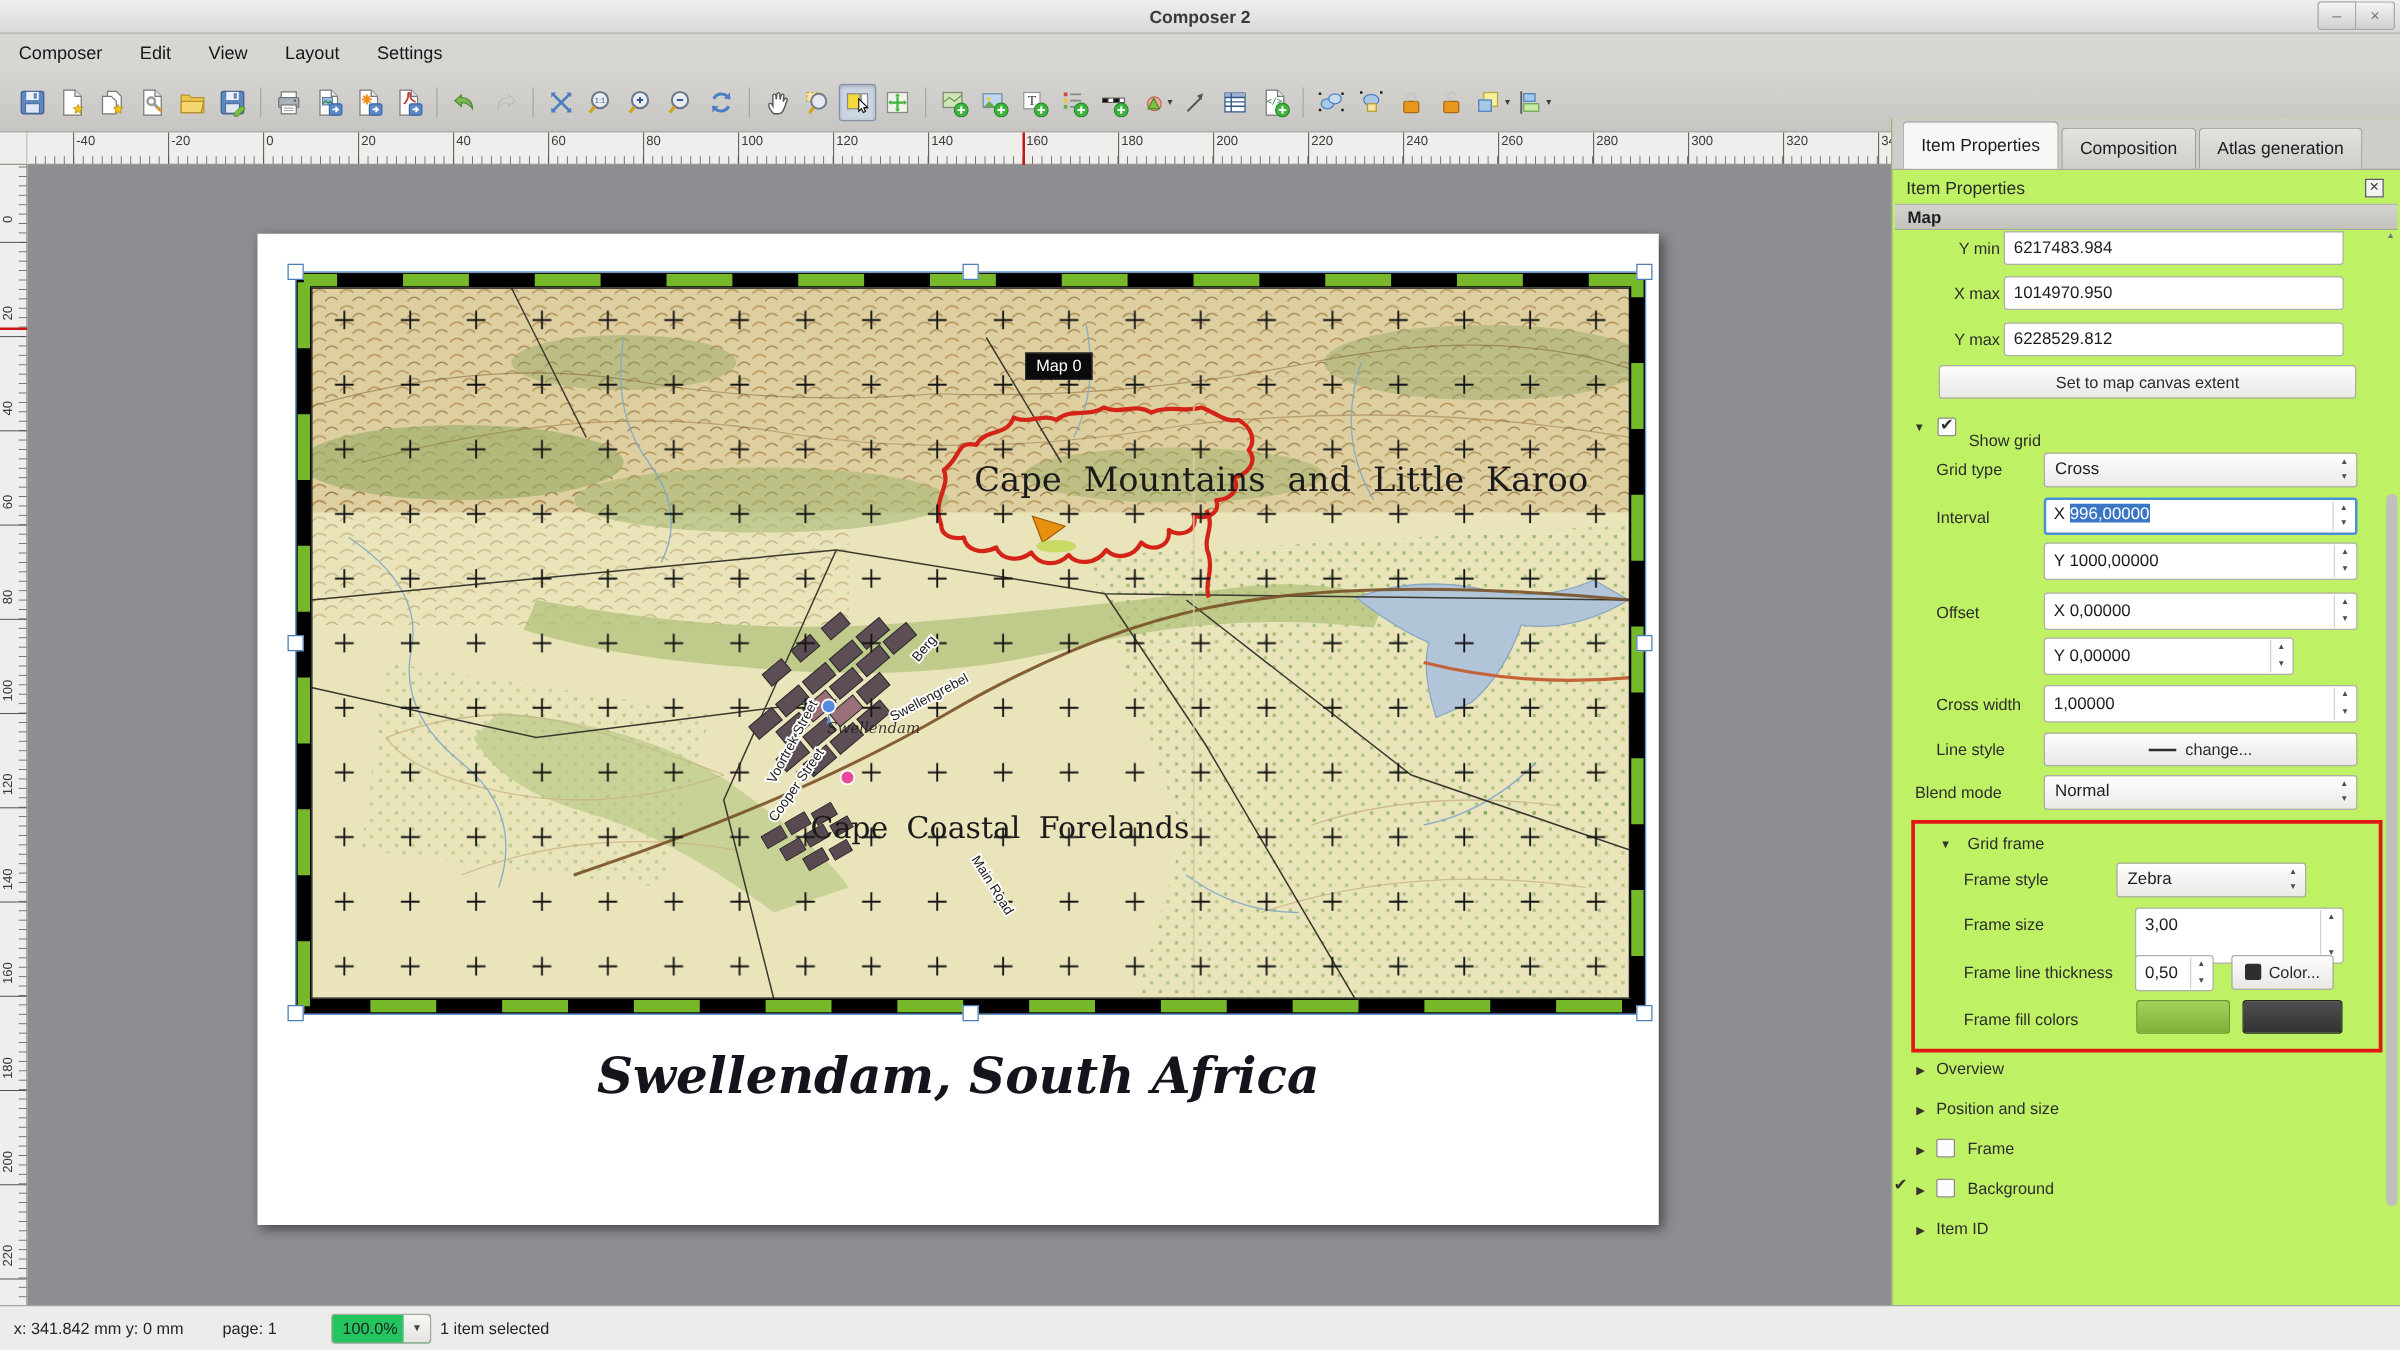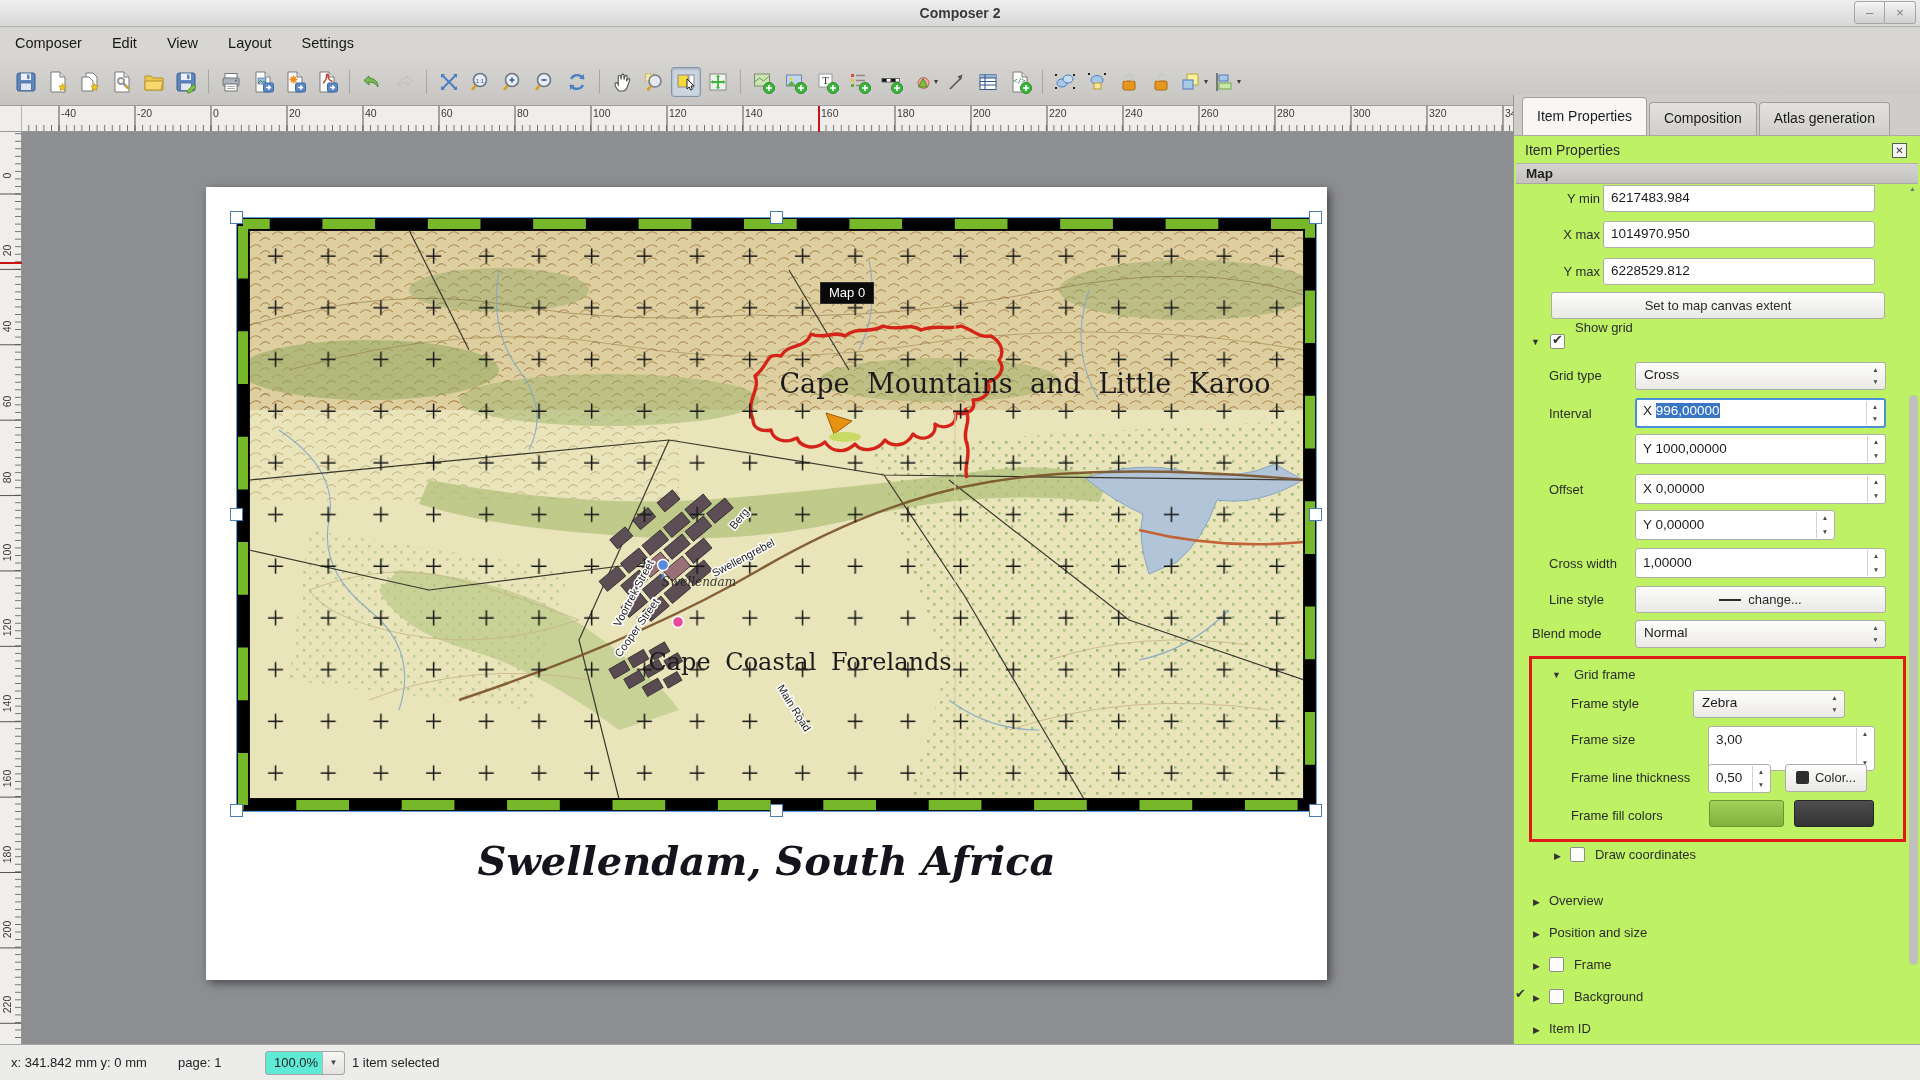--- a/index.html
+++ b/index.html
@@ -112,21 +112,21 @@
   .psec .exp{position:static;margin-right:9px}
   .psec .cb{position:static;display:inline-block;vertical-align:-3px;margin-right:10px}
   .scroll-thumb{position:absolute;right:2px;top:300px;width:9px;height:570px;background:#c1bfbb;border-radius:5px}
   .scroll-up{position:absolute;right:4px;top:90px;font-size:7px;color:#777}
 
   
   .statusbar{position:absolute;left:0;top:1044px;width:1920px;height:36px;background:#ececea;
     border-top:1px solid #a8a6a2;font-size:13px;color:#232323}
   .sb-cursor{position:absolute;left:11px;top:10px}
   .sb-page{position:absolute;left:178px;top:10px}
-  .sb-combo{position:absolute;left:265px;top:6px;width:80px;height:24px;background:#5eead4;
+  .sb-combo{position:absolute;left:265px;top:6px;width:80px;height:24px;background:#22c55e;
     border:1px solid #a8a6a2;border-radius:3px}
   .sb-combo .val{position:absolute;left:8px;top:3px}
   .sb-combo .arrow{position:absolute;right:0;top:0;bottom:0;width:22px;border-left:1px solid #b8b6b2;
     font-size:8px;color:#444;text-align:center;line-height:22px;background:linear-gradient(#f6f6f5,#e4e3e1);border-radius:0 3px 3px 0}
   .sb-sel{position:absolute;left:352px;top:10px}
 
   .maplabel{font-family:"DejaVu Serif",serif;fill:#1b1b1b}
   .streetlabel{font-family:"Liberation Sans",sans-serif;font-size:11px;fill:#222;
     stroke:#ffffff;stroke-width:3px;paint-order:stroke}
 </style>
@@ -722,21 +722,21 @@
   <div class="flabel ralign" style="top:132px">X max</div>
   <div class="gtk-field" style="left:89px;top:126px;width:272px;height:27px">1014970.950</div>
 
   <div class="flabel ralign" style="top:169px">Y max</div>
   <div class="gtk-field" style="left:89px;top:163px;width:272px;height:27px">6228529.812</div>
 
   <div class="gtk-btn" style="left:37px;top:197px;width:334px;height:27px;line-height:25px">Set to map canvas extent</div>
 
   <span class="exp" style="left:17px;top:242px">▼</span>
   <span class="cb checked" style="left:36px;top:239px"></span>
-  <div class="flabel" style="left:61px;top:225px">Show grid</div>
+  <div class="flabel" style="left:61px;top:250px">Show grid</div>
 
   <div class="flabel" style="left:35px;top:273px">Grid type</div>
   <div class="combo" style="left:121px;top:267px;width:251px;height:28px">
     <span>Cross</span>
     <span class="spin-col">
         <span>▲</span>
         <span>▼</span>
       </span>
   </div>
 
@@ -828,21 +828,20 @@
   </div>
   <div class="gtk-btn" style="left:271px;top:669px;width:82px;height:28px;line-height:26px">
     <span class="swatch"></span><span>Color...</span>
   </div>
 
   <div class="flabel" style="left:57px;top:713px">Frame fill colors</div>
   <div class="gtk-btn colorbtn-green" style="left:195px;top:705px;width:75px;height:27px"></div>
   <div class="gtk-btn colorbtn-dark" style="left:280px;top:705px;width:80px;height:27px"></div>
 
   <div class="psec-wrap" id="panel-bottom">
-      <div class="psec" style="padding-left: 40px; margin-bottom: 14px;"><span class="exp">▶</span><span class="cb"></span><span>Draw coordinates</span></div>
       <div class="psec" style="padding-left: 19px;"><span class="exp">▶</span><span>Overview</span></div>
       <div class="psec" style="padding-left: 19px;"><span class="exp">▶</span><span>Position and size</span></div>
       <div class="psec" style="padding-left: 19px;"><span class="exp">▶</span><span class="cb"></span><span>Frame</span></div>
       <div class="psec" style="padding-left: 19px;"><span class="exp">▶</span><span class="cb checked"></span><span>Background</span></div>
       <div class="psec" style="padding-left: 19px;"><span class="exp">▶</span><span>Item ID</span></div>
     </div>
 
   <span class="scroll-up">▲</span>
   <div class="scroll-thumb"></div>
 </div>

